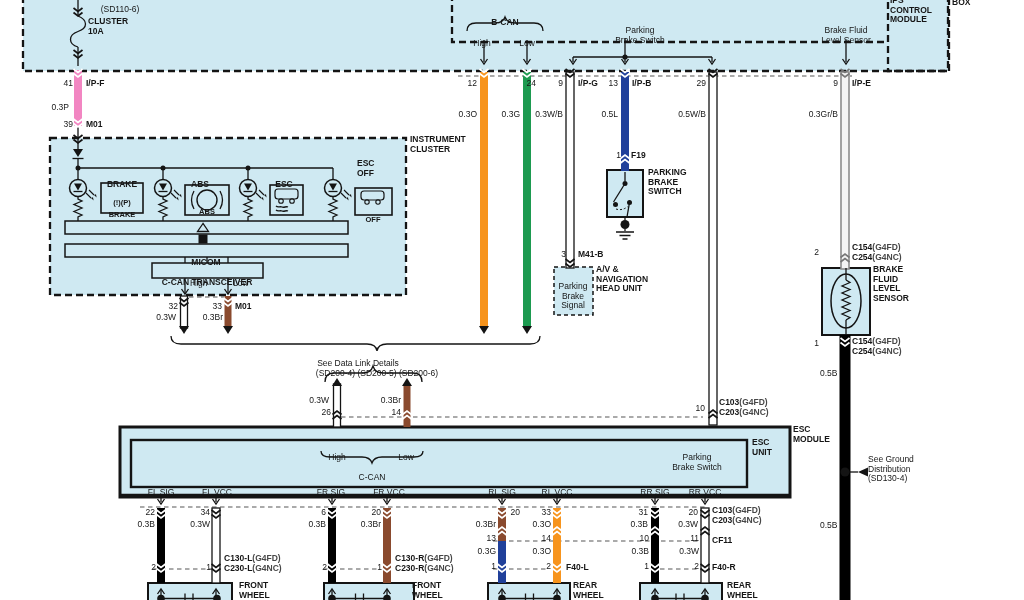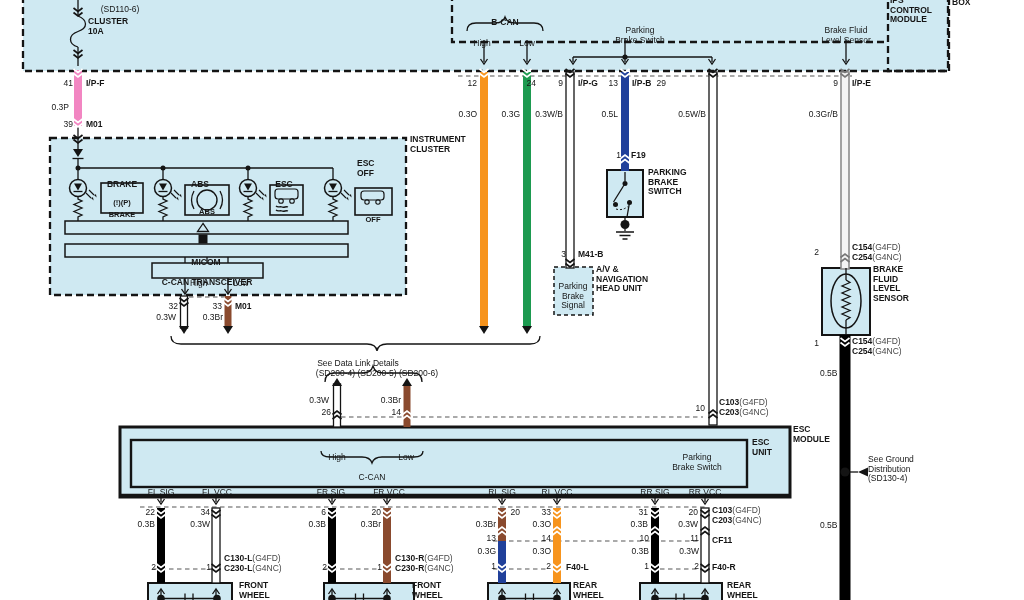--- a/index.html
+++ b/index.html
@@ -5,21 +5,21 @@
   html,body{margin:0;padding:0;background:#fff;}
   #stage{position:relative;width:1024px;height:600px;overflow:hidden;background:#ffffff;
          font-family:"Liberation Sans",sans-serif;}
   #gfx{position:absolute;left:0;top:0;z-index:1;}
   .lbl{position:absolute;z-index:2;font:8.5px/9.5px "Liberation Sans",sans-serif;color:#161616;
        white-space:pre-line;}
   .b{font-weight:700;}
   .c{transform:translateX(-50%);text-align:center;margin-top:12px;}
   .r{transform:translateX(-100%);text-align:right;}
   .sm{font-size:7.5px;line-height:8.5px;}
-  .gy{color:#474747;font-weight:400;}
+  .gy{color:#474747;font-weight:700;}
   .dash2{stroke-width:2.3;stroke-dasharray:7 4;fill:#cfe9f2;stroke:#141414;}
   .dash2n{stroke-width:2.3;stroke-dasharray:7 4;fill:none;stroke:#141414;}
   .dash1{stroke-width:1.5;stroke-dasharray:4 3;fill:#cfe9f2;stroke:#141414;}
   .solid2{stroke-width:2;fill:#cfe9f2;stroke:#141414;}
   .solid25{stroke-width:2.4;fill:#cfe9f2;stroke:#141414;}
   .solid3{stroke-width:3;fill:#cfe9f2;stroke:#141414;}
   .gdash{stroke:#8e8e8e;stroke-width:1.5;stroke-dasharray:4.5 3.5;fill:none;}
   .ln{stroke:#141414;stroke-width:1.3;fill:none;}
   .ln2{stroke:#141414;stroke-width:1.5;fill:none;}
   .wwire{fill:#ffffff;stroke:#141414;stroke-width:1.3;}
@@ -306,21 +306,21 @@
 <div class="lbl r" style="left:477px;top:79px">12</div>
 <div class="lbl r" style="left:477px;top:110px">0.3O</div>
 <div class="lbl r" style="left:536px;top:79px">24</div>
 <div class="lbl r" style="left:520px;top:110px">0.3G</div>
 <div class="lbl r" style="left:563px;top:79px">9</div>
 <div class="lbl b" style="left:578px;top:79px">I/P-G</div>
 <div class="lbl r" style="left:563px;top:110px">0.3W/B</div>
 <div class="lbl r" style="left:618px;top:79px">13</div>
 <div class="lbl b" style="left:632px;top:79px">I/P-B</div>
 <div class="lbl r" style="left:618px;top:110px">0.5L</div>
-<div class="lbl r" style="left:666px;top:79px">29</div>
+<div class="lbl r" style="left:706px;top:79px">29</div>
 <div class="lbl r" style="left:706px;top:110px">0.5W/B</div>
 <div class="lbl r" style="left:838px;top:79px">9</div>
 <div class="lbl b" style="left:852px;top:79px">I/P-E</div>
 <div class="lbl r" style="left:838px;top:110px">0.3Gr/B</div>
 
 <div class="lbl b" style="left:410px;top:135px">INSTRUMENT
 CLUSTER</div>
 <div class="lbl b c" style="left:122px;top:168px">BRAKE</div>
 <div class="lbl b c" style="left:200px;top:168px">ABS</div>
 <div class="lbl b c" style="left:284px;top:168px">ESC</div>

